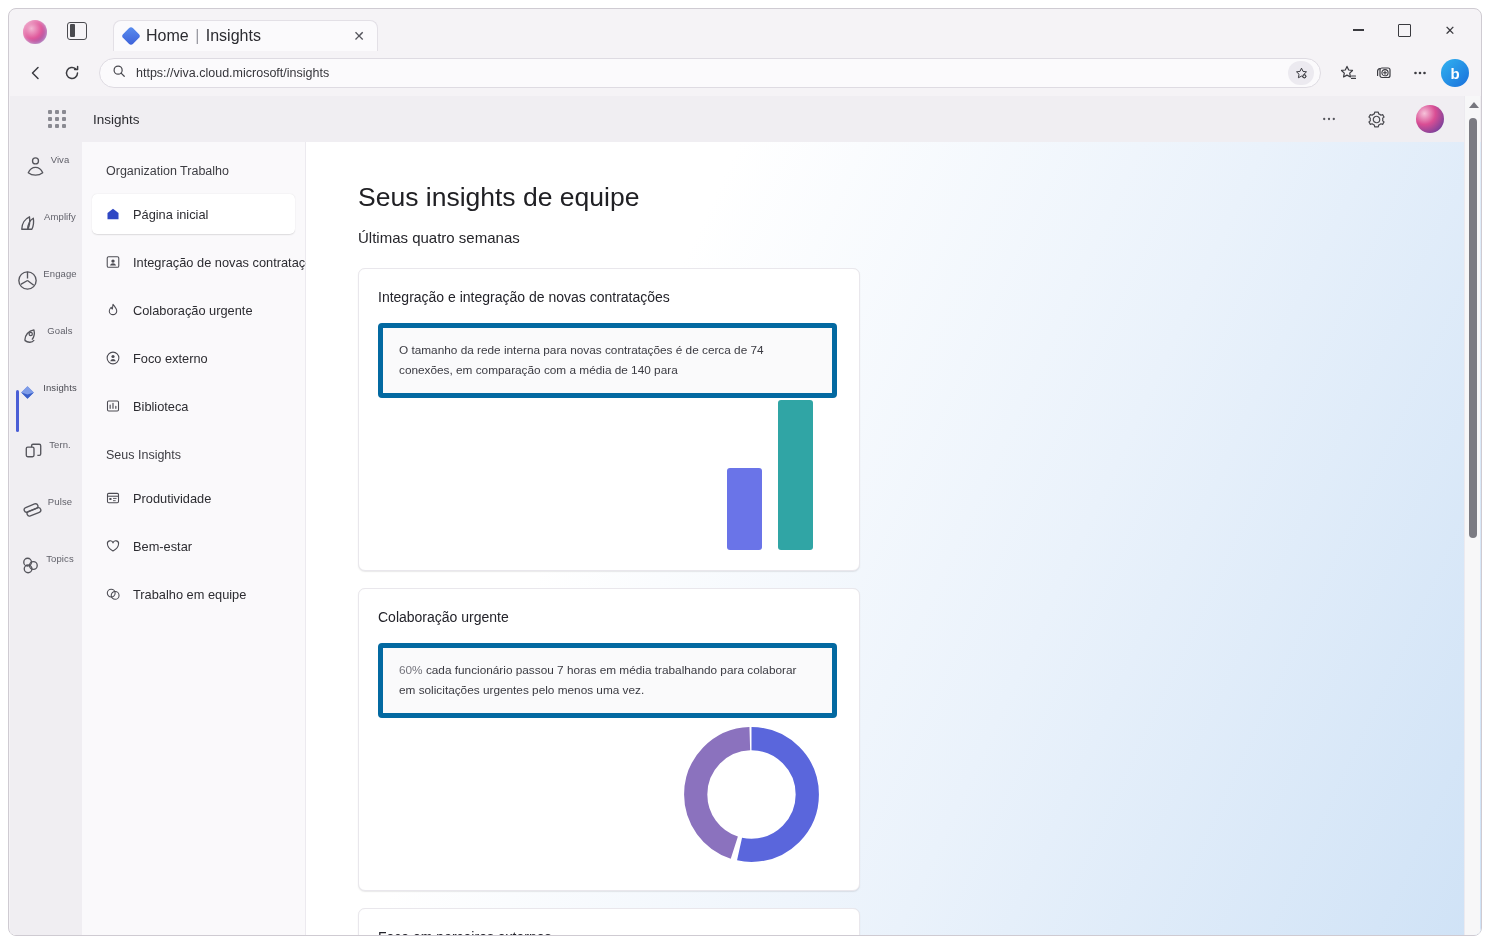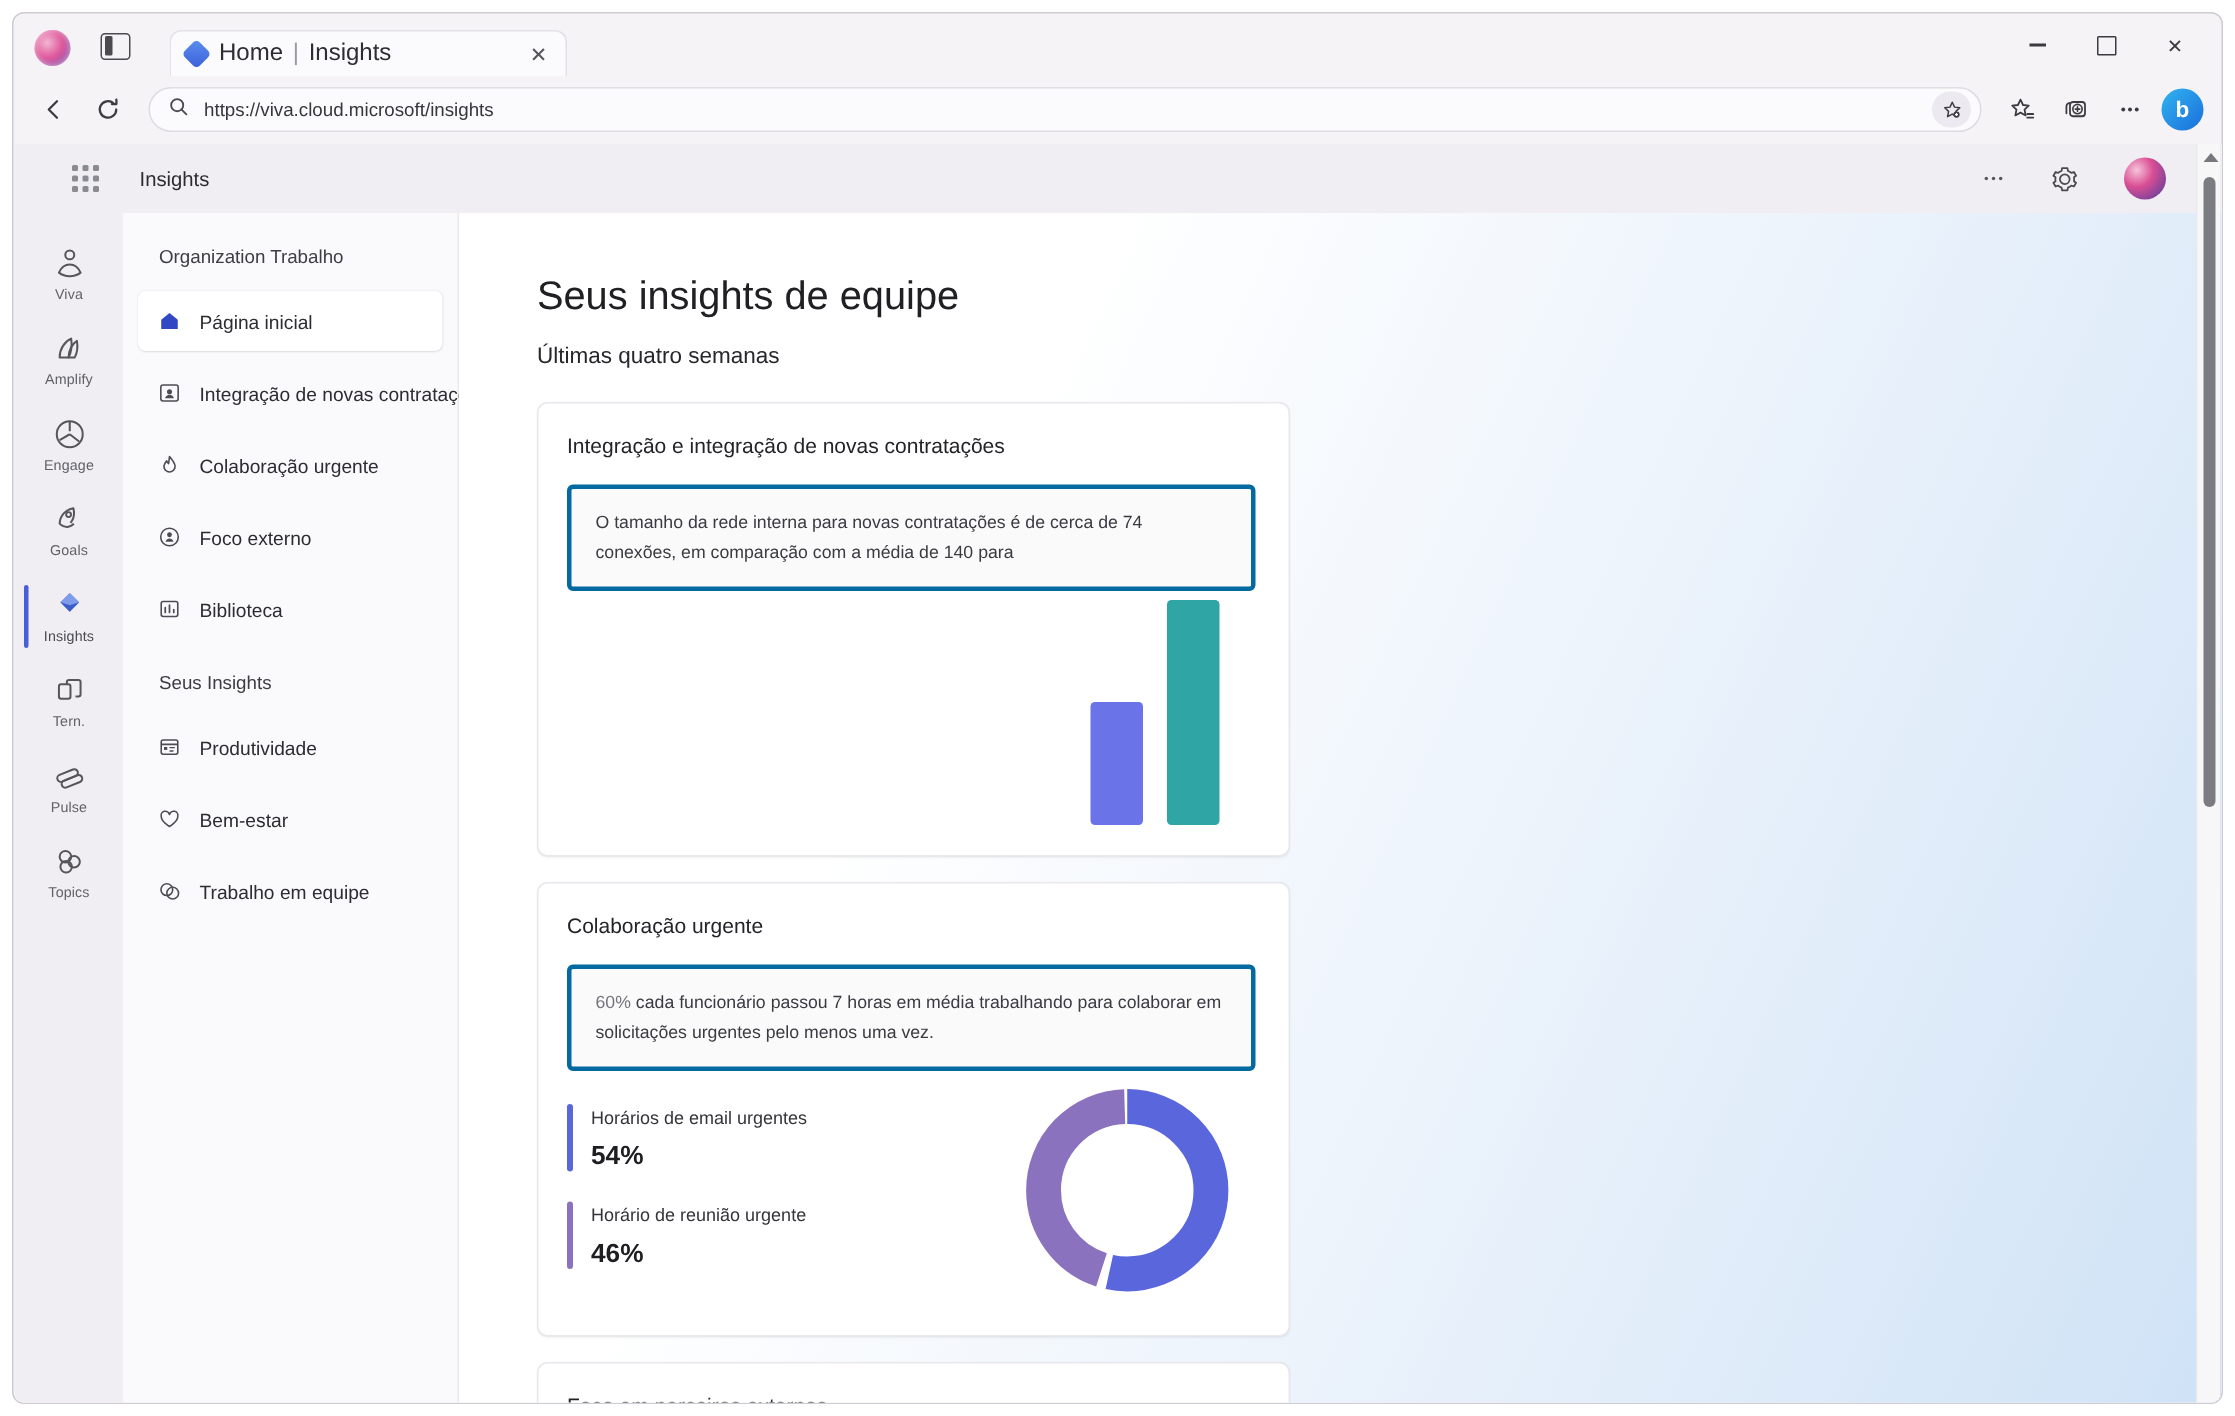--- a/index.html
+++ b/index.html
@@ -138,22 +138,22 @@
     background: radial-gradient(circle at 30% 30%, #f6c3da 0%, #d94e94 40%, #4a3a9e 100%);
   }
 
   
   .body-row { display: flex; height: 794px; }
   .rail {
     width: 72px; background: #f0eef2; flex: none;
     padding-top: 12px;
   }
   .rail-item {
-    height: 57px; display: flex; flex-direction: column;
-    align-items: center; justify-content: center;
+    height: 57px; display: flex; flex-direction: row;
+    align-items: flex-start; justify-content: center;
     gap: 3px; position: relative;
   }
   .rail-item .ri-label { font-size: 9.5px; color: #61616a; letter-spacing:.1px; }
   .rail-item.active::before {
     content:""; position:absolute; left:6px; top:8px;
     width:2.5px; height:42px; background:#4a5ed6; border-radius:2px;
   }
   .rail-item.active .ri-label { color:#4a4a52; }
 
   
@@ -208,21 +208,21 @@
     position: relative;
   }
   .card.c1 { height: 303px; }
   .card.c2 { height: 303px; }
   .card.c3 { height: 330px; }
 
   .card-title { font-size: 14px; color: #23232a; }
   .card-note {
     margin-top: 18px;
     background: #fafafb;
-    border: 3px solid #0369a1;
+    border: 5px solid #0369a1;
     border-radius: 4px;
     padding: 12px 16px;
     font-size: 11.8px; line-height: 1.72;
     color: #3a3a41;
   }
   .card-note .pct { color: #75757d; }
 
   .metrics { margin-top: 22px; }
   .metric { display: flex; gap: 12px; margin-bottom: 20px; }
   .metric:last-child { margin-bottom: 0; }
@@ -541,36 +541,20 @@
             </div>
             <div class="chart-slot bars" style="right:46px; bottom:20px;">
               <span class="bar" style="height:82px; background:#6a74e8;"></span>
               <span class="bar" style="height:150px; background:#30a5a5;"></span>
             </div>
           </div>
 
           <div class="card c2">
             <div class="card-title">Colaboração urgente</div>
             <div class="card-note"><span class="pct">60%</span><span> cada funcionário passou 7 horas em média trabalhando para colaborar em solicitações urgentes pelo menos uma vez.</span></div>
-            <div class="metrics">
-              <div class="metric">
-                <span class="mbar" style="background:#5a66dc"></span>
-                <span class="mtext">
-                  <span class="mlabel">Horários de email urgentes</span>
-                  <span class="mvalue" style="display:block"><b>54%</b></span>
-                </span>
-              </div>
-              <div class="metric">
-                <span class="mbar" style="background:#8b72be"></span>
-                <span class="mtext">
-                  <span class="mlabel">Horário de reunião urgente</span>
-                  <span class="mvalue" style="display:block"><b>46%</b></span>
-                </span>
-              </div>
-            </div>
             <div class="chart-slot" style="right:30px; bottom:14px;">
               <svg width="155" height="155" viewBox="0 0 100 100">
                 <g transform="rotate(-90 50 50)">
                   <circle cx="50" cy="50" r="36" fill="none" stroke="#5a66dc" stroke-width="15" stroke-dasharray="120.7 105.5" stroke-dashoffset="0"></circle>
                   <circle cx="50" cy="50" r="36" fill="none" stroke="#8b72be" stroke-width="15" stroke-dasharray="100.5 125.7" stroke-dashoffset="-124.2"></circle>
                 </g>
               </svg>
             </div>
           </div>
 

